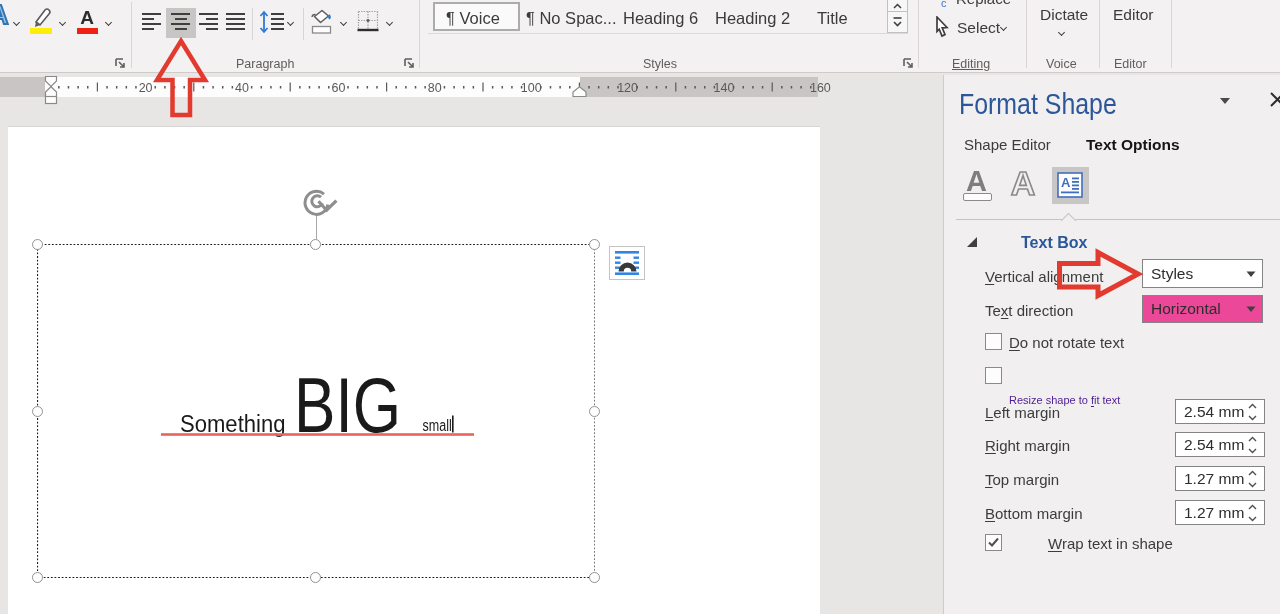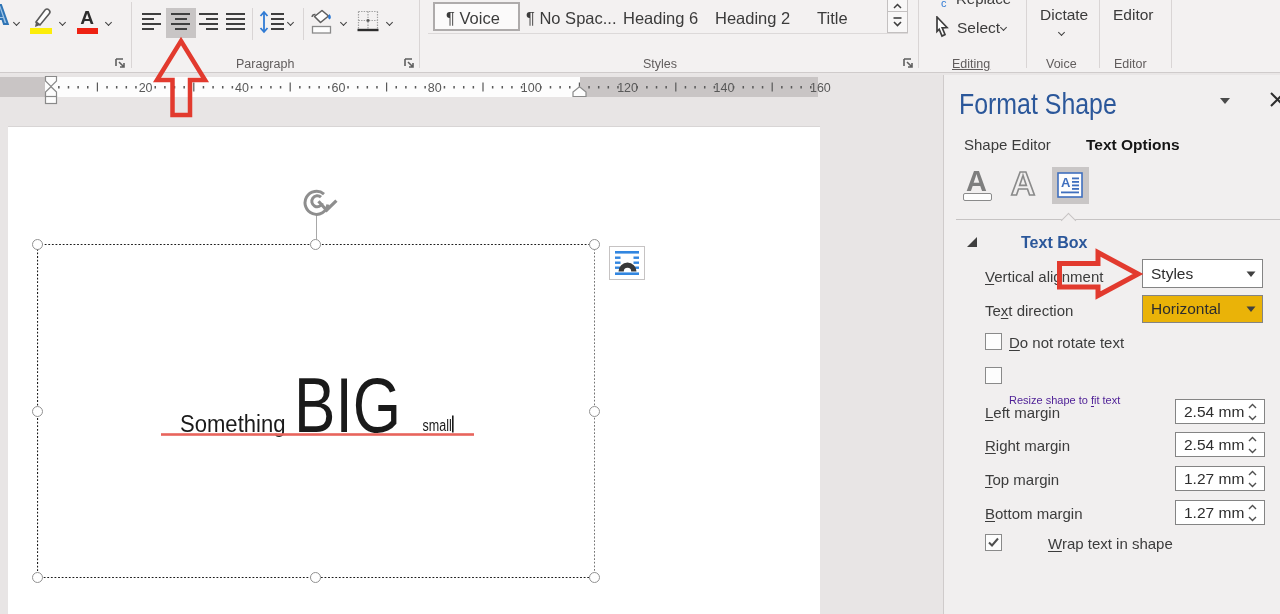--- a/index.html
+++ b/index.html
@@ -285,21 +285,21 @@
 <div class="abs" style="left:966.5px;top:237px;width:0;height:0;border-bottom:10px solid #3f3f3f;border-left:10px solid transparent;"></div>
 <span class="abs" style="left:985px;top:234px;font-size:16px;font-weight:bold;color:#2b579a;margin-left:36px;">Text Box</span>
 <span style="position:absolute;font-size:15px;color:#3c3c3c;white-space:nowrap;left:985px;top:268px;"><span style="text-decoration:underline;text-underline-offset:2px;">V</span>ertical alignment</span>
 <span style="position:absolute;font-size:15px;color:#3c3c3c;white-space:nowrap;left:985px;top:302px;">Te<span style="text-decoration:underline;text-underline-offset:2px;">x</span>t direction</span>
 <div class="abs" style="left:1142px;top:258.5px;width:121px;height:29px;background:#fff;border:1px solid #848484;box-sizing:border-box;">
     <span style="position:absolute;left:8px;top:5px;font-size:15.5px;color:#2d2d2d;">Styles</span>
     <svg style="position:absolute;right:5px;top:11px;" width="12" height="7" viewBox="0 0 12 7">
       <path d="M1.5 0.5 L6 6 L10.5 0.5 Z" fill="#404040"></path>
     </svg>
   </div>
-<div class="abs" style="left:1142px;top:294.5px;width:121px;height:28px;background:#eab308;border:1px solid #848484;box-sizing:border-box;">
+<div class="abs" style="left:1142px;top:294.5px;width:121px;height:28px;background:#ec4899;border:1px solid #848484;box-sizing:border-box;">
     <span style="position:absolute;left:8px;top:4.5px;font-size:15.5px;color:#2d2d2d;">Horizontal</span>
     <svg style="position:absolute;right:5px;top:10.5px;" width="12" height="7" viewBox="0 0 12 7">
       <path d="M1.5 0.5 L6 6 L10.5 0.5 Z" fill="#404040"></path>
     </svg>
   </div>
 <div class="abs" style="left:984.5px;top:332.5px;width:17px;height:17px;background:#fdfdfd;border:1px solid #8a8a8a;box-sizing:border-box;"></div>
 <span style="position:absolute;font-size:15px;color:#3c3c3c;white-space:nowrap;left:1009px;top:334px;"><span style="text-decoration:underline;text-underline-offset:2px;">D</span>o not rotate text</span>
 <div class="abs" style="left:984.5px;top:366.5px;width:17px;height:17px;background:#fdfdfd;border:1px solid #8a8a8a;box-sizing:border-box;"></div>
 <span style="position:absolute;font-size:11px;color:#4c1d95;white-space:nowrap;left:1009px;top:368px;margin-top:26px;">Resize shape to <span style="text-decoration:underline;text-underline-offset:2px;">f</span>it text</span>
 <span style="position:absolute;font-size:15px;color:#3c3c3c;white-space:nowrap;left:985px;top:403.5px;"><span style="text-decoration:underline;text-underline-offset:2px;">L</span>eft margin</span>

